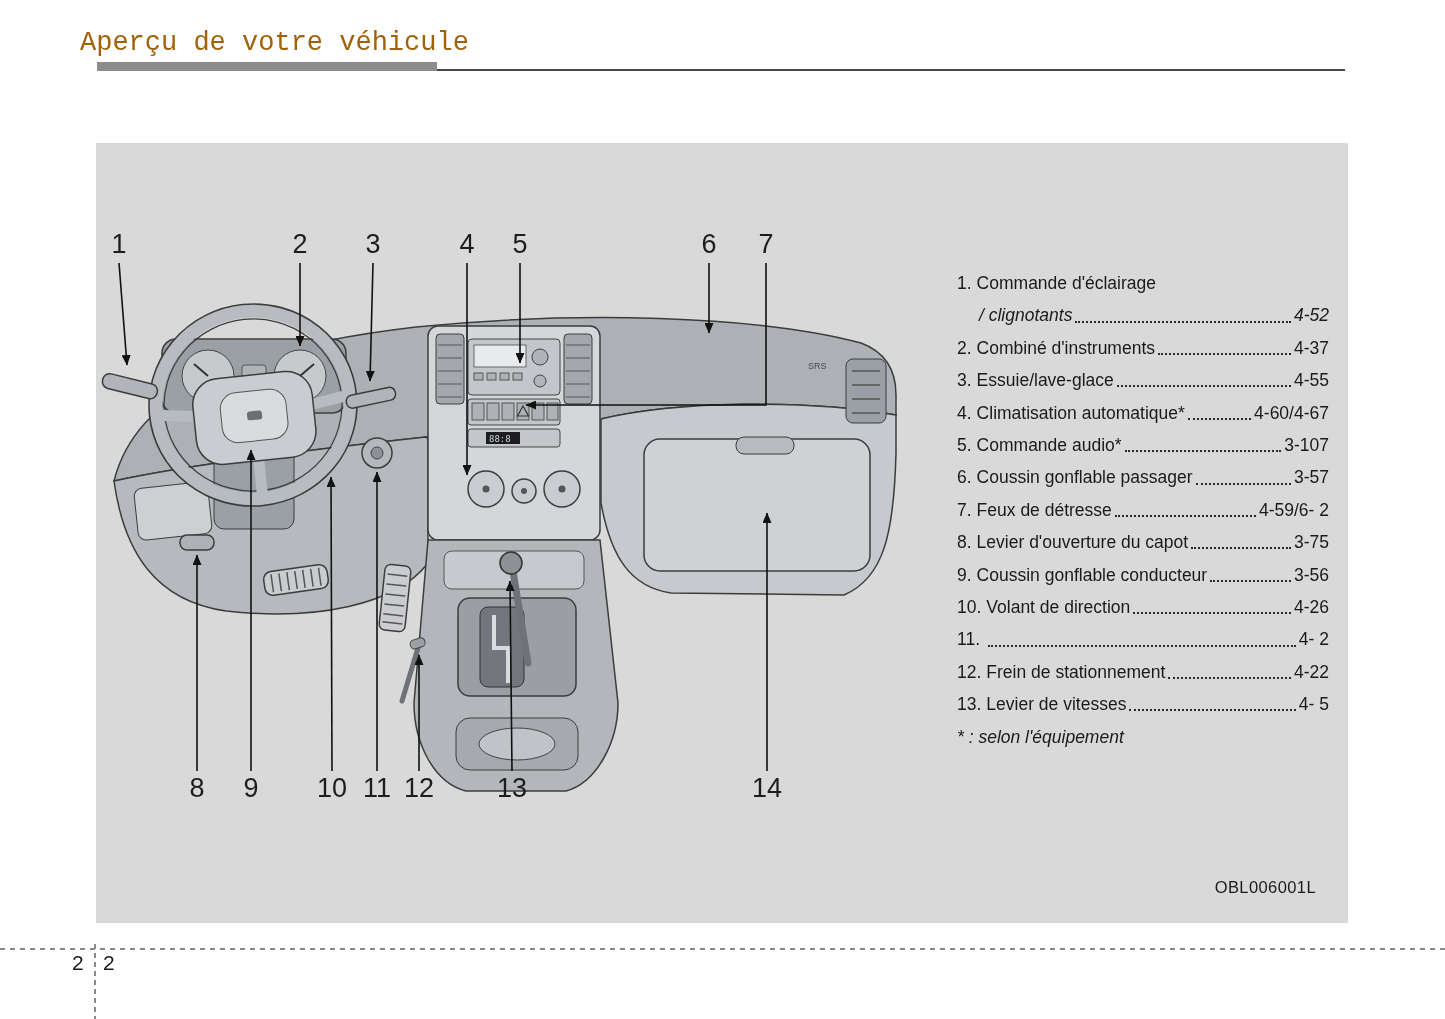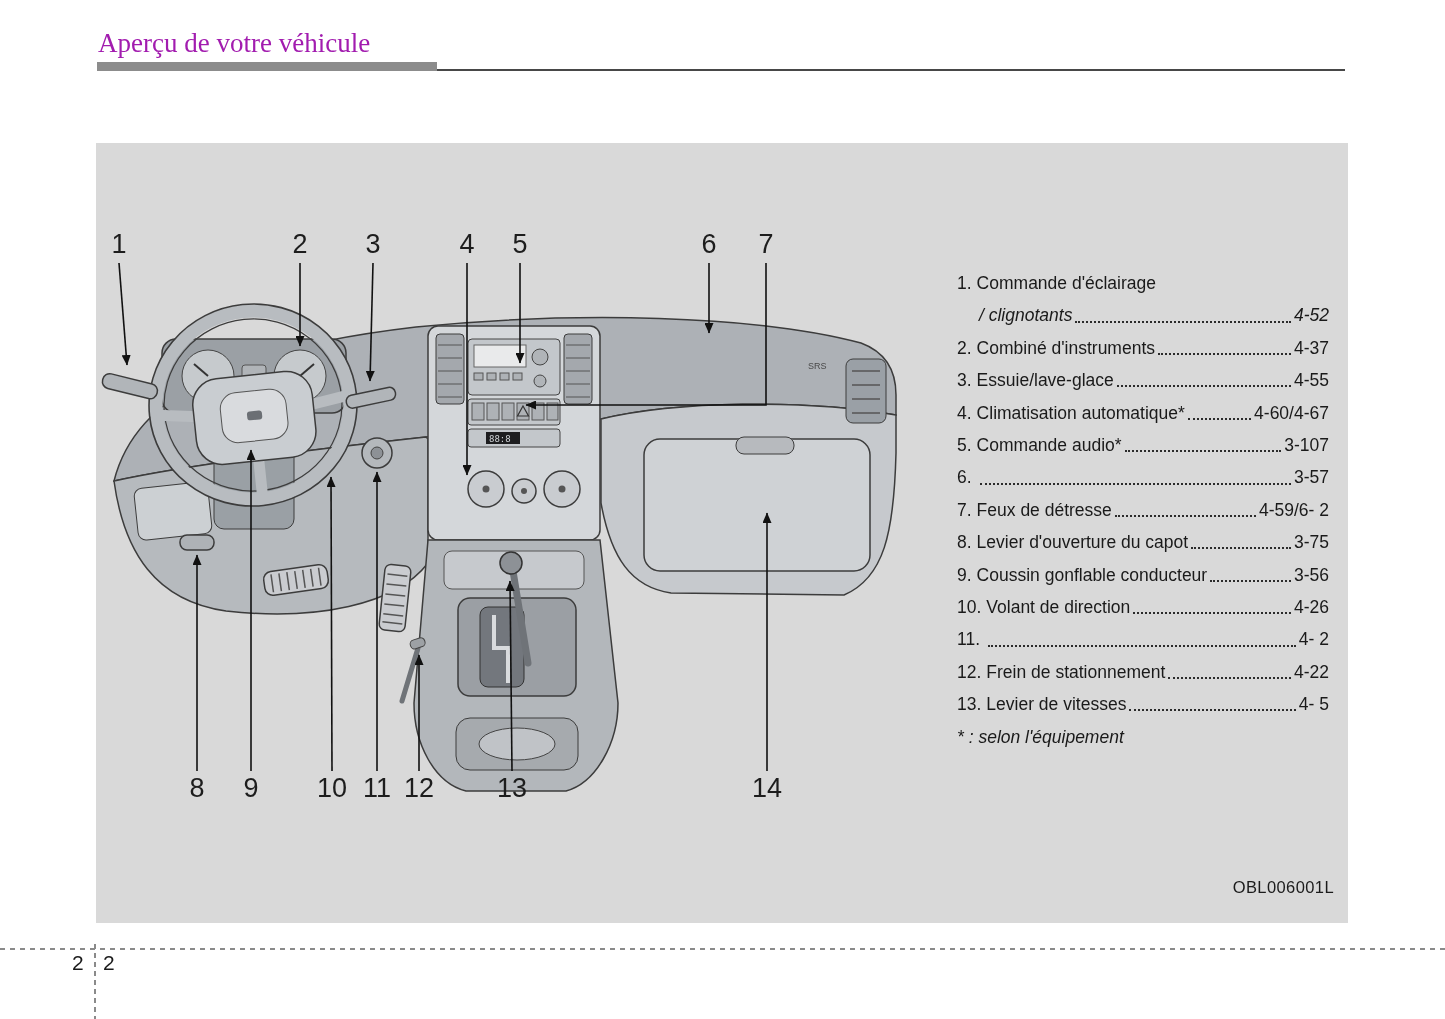--- a/index.html
+++ b/index.html
@@ -1,36 +1,36 @@
 <!DOCTYPE html>
 <html><head>
 <meta charset="utf-8">
 <style>
   html,body { margin:0; padding:0; background:#ffffff; }
   .page {
     position:relative; width:1445px; height:1019px; background:#ffffff;
     font-family:"Liberation Sans", sans-serif; overflow:hidden;
   }
   .section-title {
-    position:absolute; left:98px; top:28px;
-    font-family:Liberation Serif, serif; font-size:27px; color:#a21caf;
+    position:absolute; left:80px; top:28px;
+    font-family:Liberation Mono, monospace; font-size:27px; color:#a16207;
   }
   .rule-thin { position:absolute; left:97px; top:69px; width:1248px; height:2px; background:#474747; }
   .rule-bar  { position:absolute; left:97px; top:62px; width:340px; height:9px; background:#8c8c8c; }
   .page-title {
     position:absolute; left:97px; top:99px;
     font-size:24px; font-weight:bold; color:#121212; letter-spacing:0.2px;
   }
   .graybox {
     position:absolute; left:96px; top:143px; width:1252px; height:780px;
     background:#d9d9d9;
   }
   .figure-svg { position:absolute; left:0; top:0; }
   .figure-code {
-    position:absolute; right:14px; bottom:26px;
+    position:absolute; right:32px; bottom:26px;
     font-size:16.5px; color:#1b1b1b; letter-spacing:0.4px;
   }
   .legend {
     position:absolute; left:861px; top:124px; width:372px;
     font-size:17.5px; color:#1a1a1a;
   }
   .lrow { display:flex; line-height:32.4px; white-space:nowrap; }
   .lrow .num { margin-right:5px; }
   .lrow .leader {
     flex:1; height:0; min-width:10px; margin:0 3px;
@@ -280,20 +280,21 @@
         <span class="pg">4-60/4-67</span>
       </div>
       <div class="lrow">
         <span class="num">5.</span>
         <span class="lbl">Commande audio*</span>
         <span class="leader"></span>
         <span class="pg">3-107</span>
       </div>
       <div class="lrow">
         <span class="num">6.</span>
+        <span class="lbl">Coussin gonflable passager</span>
         <span class="leader"></span>
         <span class="pg">3-57</span>
       </div>
       <div class="lrow">
         <span class="num">7.</span>
         <span class="lbl">Feux de détresse</span>
         <span class="leader"></span>
         <span class="pg">4-59/6- 2</span>
       </div>
       <div class="lrow">

